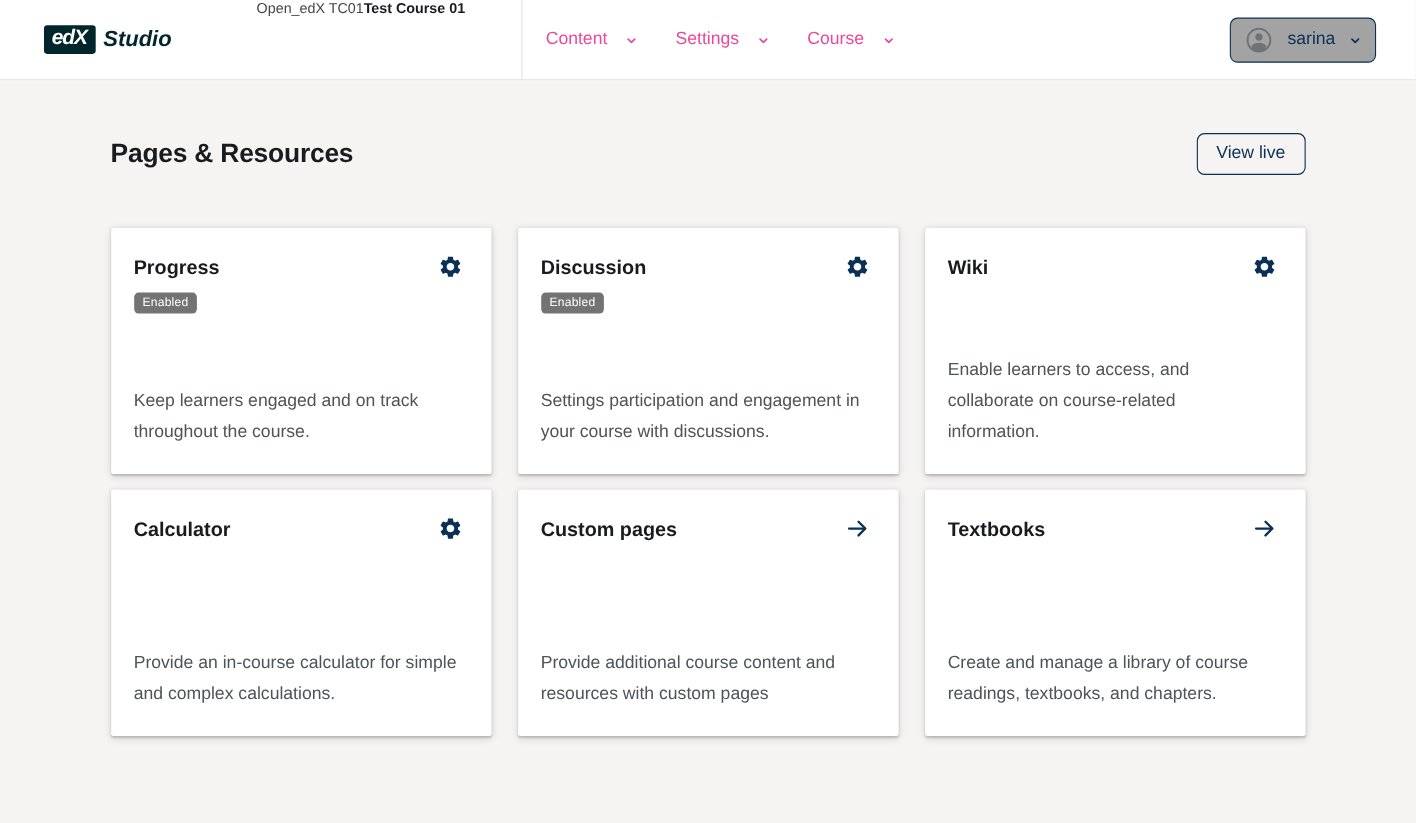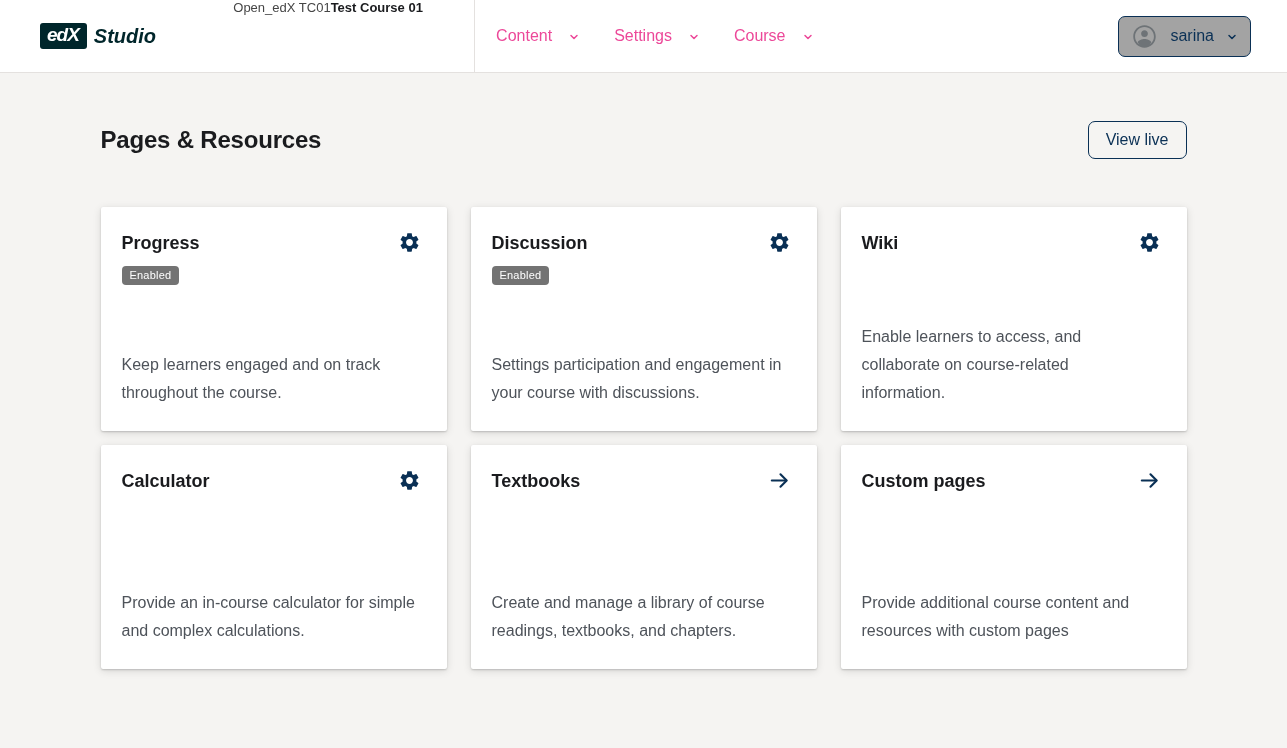--- a/index.html
+++ b/index.html
@@ -272,40 +272,40 @@
           <path d="M19.14,12.94c0.04-0.3,0.06-0.61,0.06-0.94c0-0.32-0.02-0.64-0.07-0.94l2.03-1.58c0.18-0.14,0.23-0.41,0.12-0.61 l-1.92-3.32c-0.12-0.22-0.37-0.29-0.59-0.22l-2.39,0.96c-0.5-0.38-1.03-0.7-1.62-0.94L14.4,2.81c-0.04-0.24-0.24-0.41-0.48-0.41 h-3.84c-0.24,0-0.43,0.17-0.47,0.41L9.25,5.35C8.66,5.59,8.12,5.92,7.63,6.29L5.24,5.33c-0.22-0.08-0.47,0-0.59,0.22L2.74,8.87 C2.62,9.08,2.66,9.34,2.86,9.48l2.03,1.58C4.84,11.36,4.8,11.69,4.8,12s0.02,0.64,0.07,0.94l-2.03,1.58 c-0.18,0.14-0.23,0.41-0.12,0.61l1.92,3.32c0.12,0.22,0.37,0.29,0.59,0.22l2.39-0.96c0.5,0.38,1.03,0.7,1.62,0.94l0.36,2.54 c0.05,0.24,0.24,0.41,0.48,0.41h3.84c0.24,0,0.44-0.17,0.47-0.41l0.36-2.54c0.59-0.24,1.13-0.56,1.62-0.94l2.39,0.96 c0.22,0.08,0.47,0,0.59-0.22l1.92-3.32c0.12-0.22,0.07-0.47-0.12-0.61L19.14,12.94z M12,15.6c-1.98,0-3.6-1.62-3.6-3.6 s1.62-3.6,3.6-3.6s3.6,1.62,3.6,3.6S13.98,15.6,12,15.6z"></path>
         </svg>
 
       </button>
     </div>
 
     <p class="card-desc">Provide an in-course calculator for simple and complex calculations.</p>
   </section>
       <section class="card">
     <div class="card-head">
-      <h2 class="card-title">Textbooks</h2>
+      <h2 class="card-title">Custom pages</h2>
       <button class="card-icon-btn">
 
         <svg viewBox="0 0 24 24" fill="none" stroke="currentColor" stroke-width="2.2" stroke-linecap="round" stroke-linejoin="round">
           <path d="M4 12h15"></path>
               <path d="M13 5.5 19.5 12 13 18.5"></path>
         </svg>
       </button>
     </div>
 
-    <p class="card-desc">Create and manage a library of course readings, textbooks, and chapters.</p>
-  </section>
-      <section class="card">
-    <div class="card-head">
-      <h2 class="card-title">Custom pages</h2>
+    <p class="card-desc">Provide additional course content and resources with custom pages</p>
+  </section>
+      <section class="card">
+    <div class="card-head">
+      <h2 class="card-title">Textbooks</h2>
       <button class="card-icon-btn">
 
         <svg viewBox="0 0 24 24" fill="none" stroke="currentColor" stroke-width="2.2" stroke-linecap="round" stroke-linejoin="round">
           <path d="M4 12h15"></path>
               <path d="M13 5.5 19.5 12 13 18.5"></path>
         </svg>
       </button>
     </div>
 
-    <p class="card-desc">Provide additional course content and resources with custom pages</p>
+    <p class="card-desc">Create and manage a library of course readings, textbooks, and chapters.</p>
   </section>
     </div>
 </main>
 
 </body></html>

